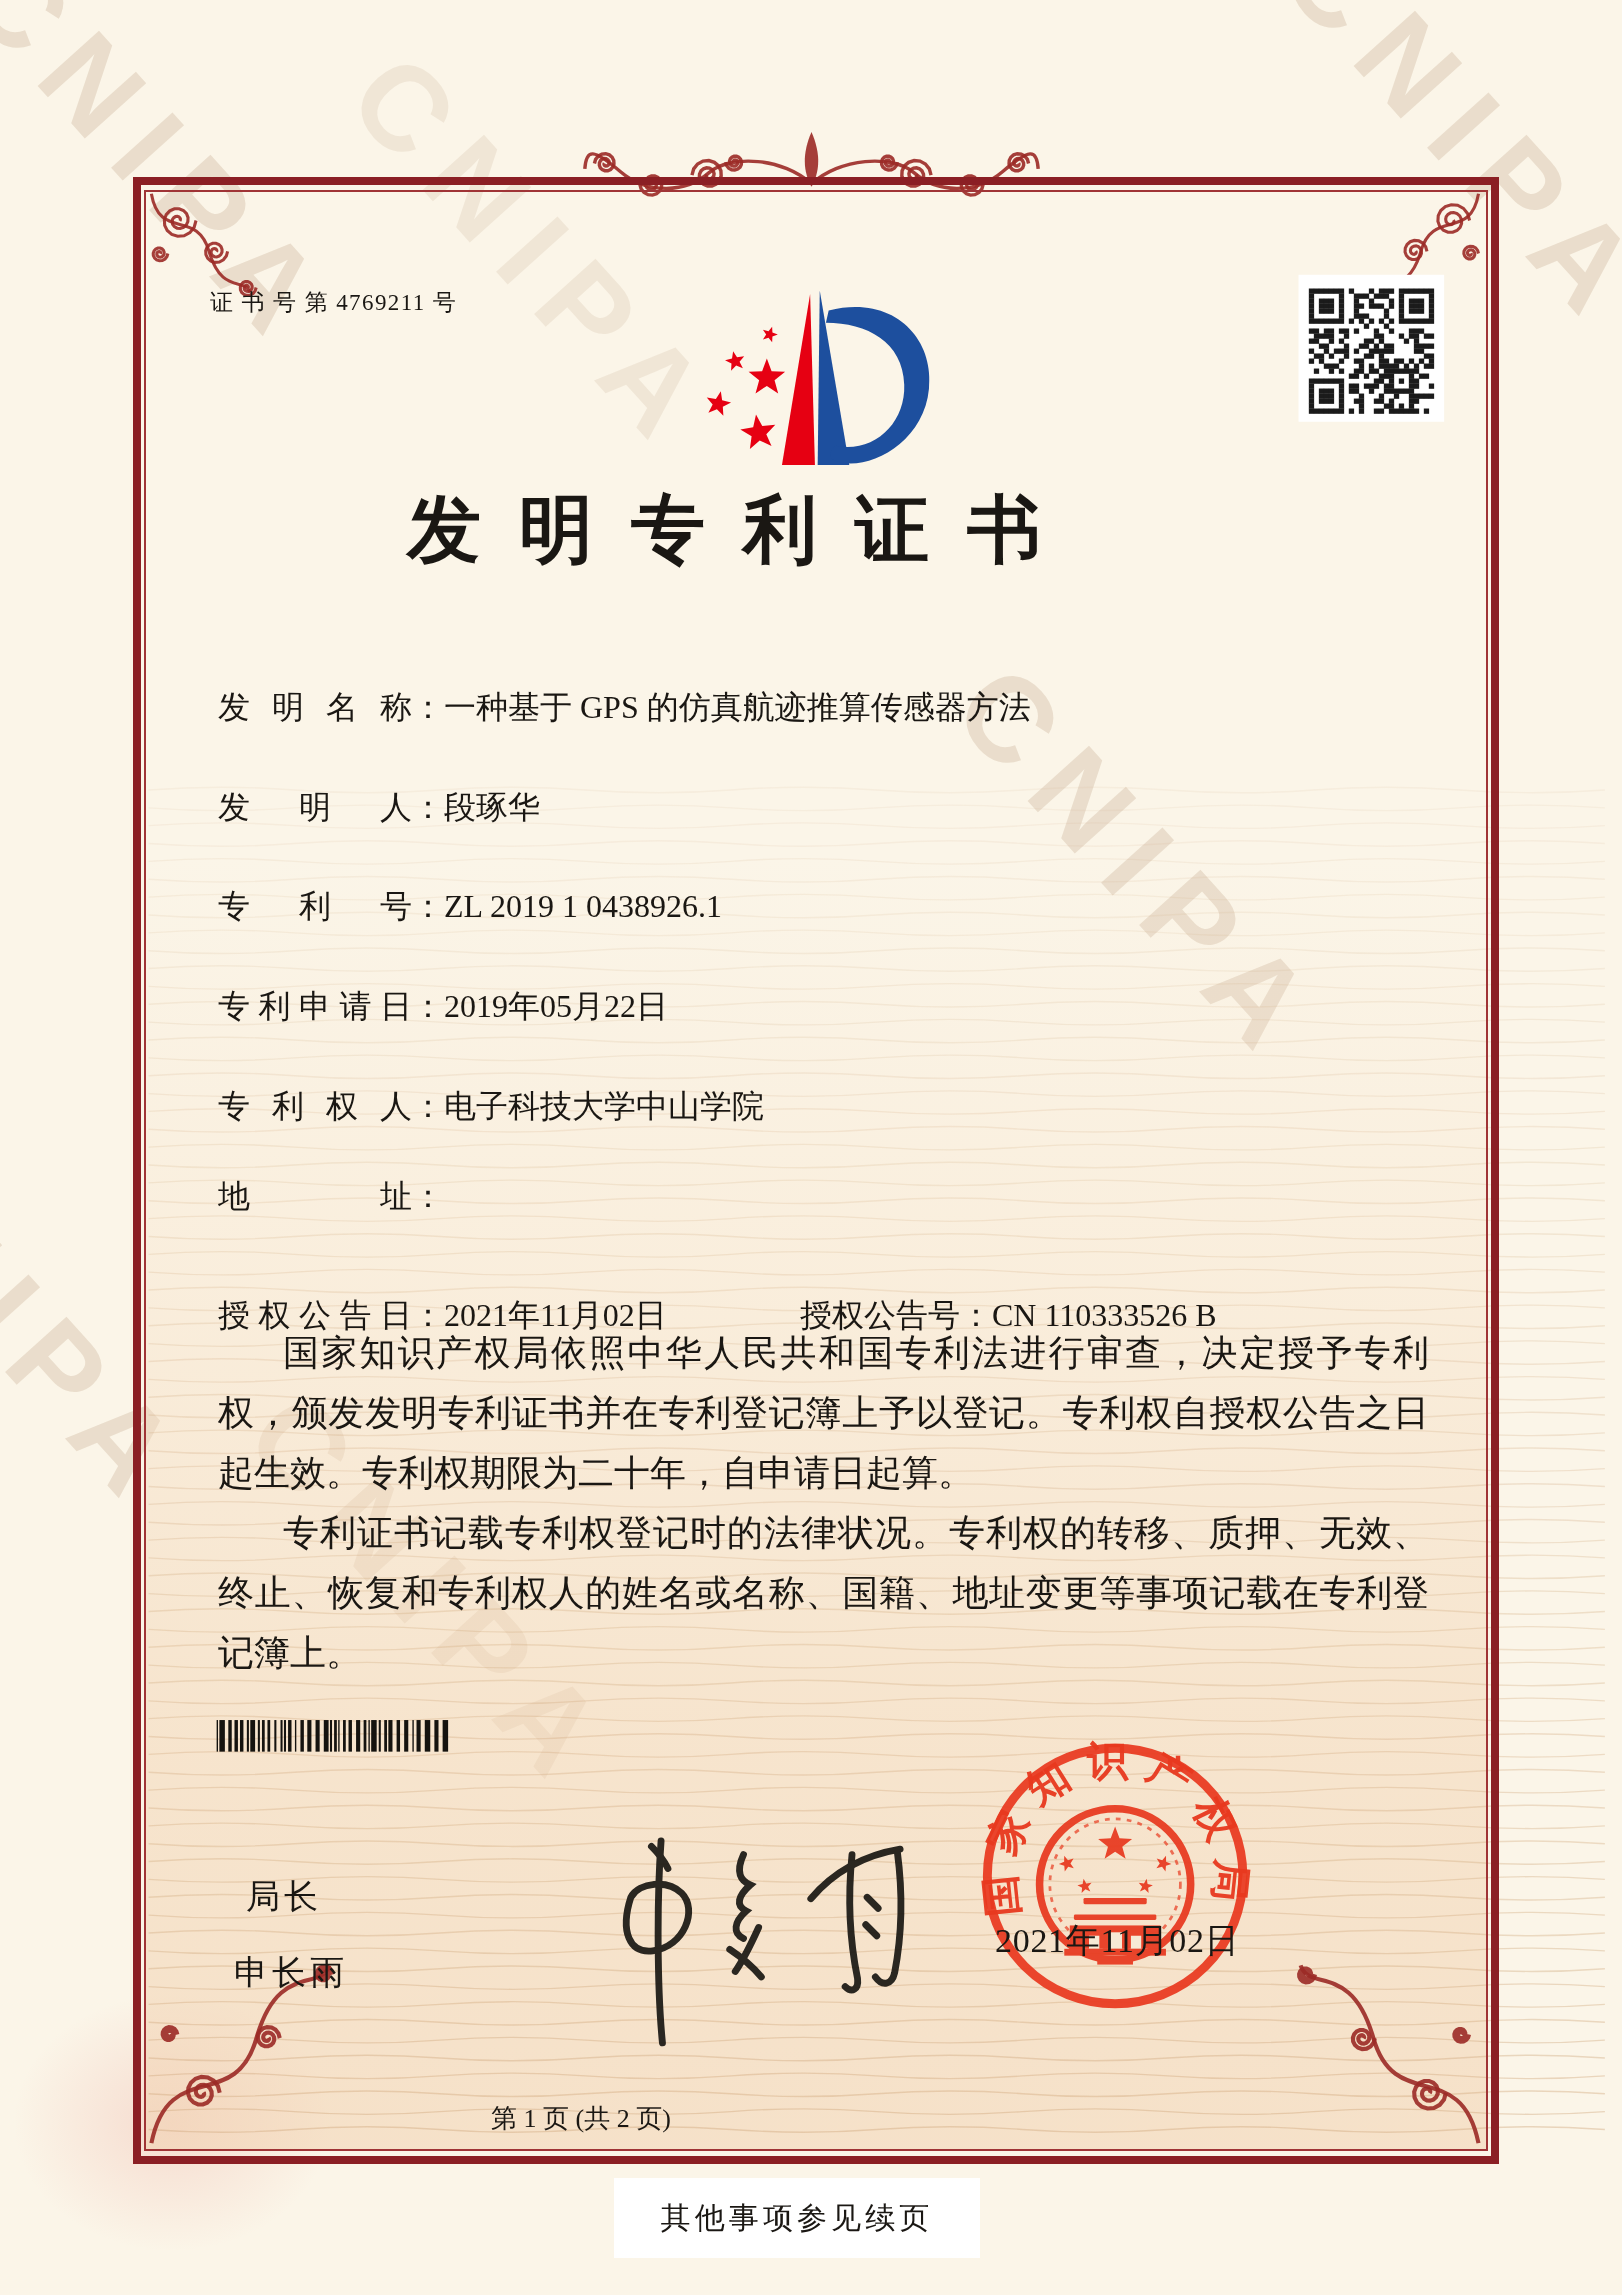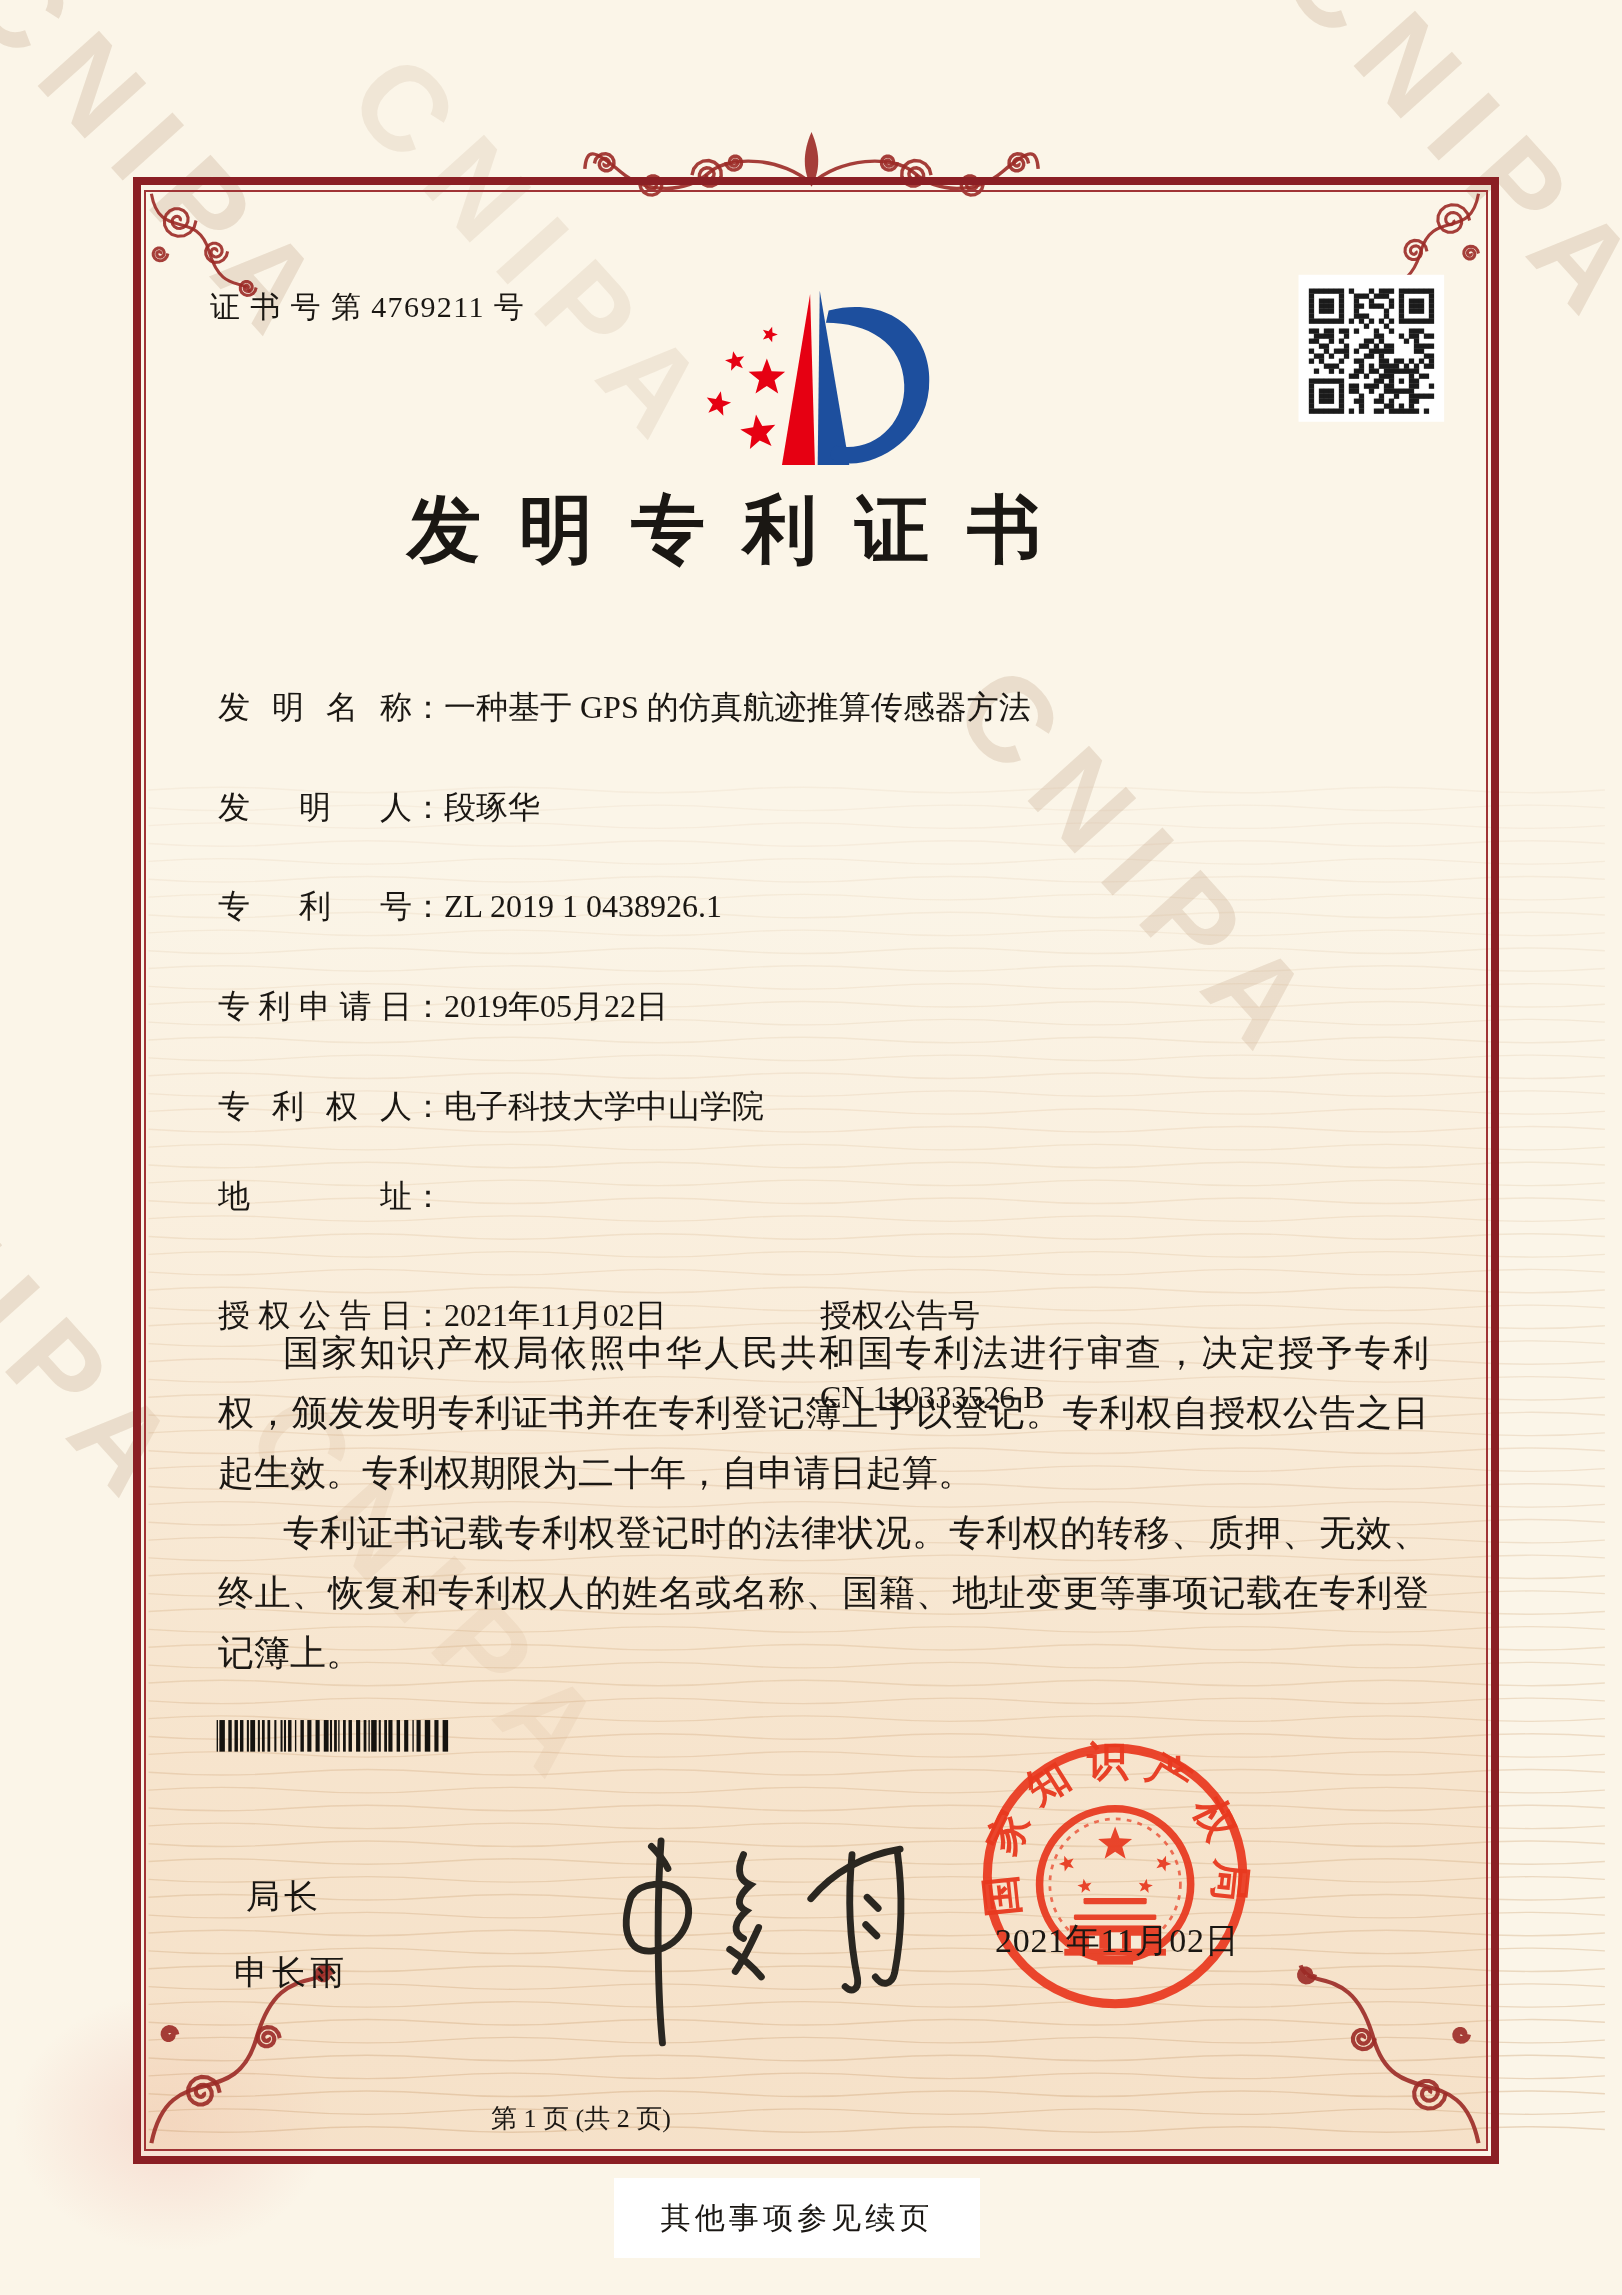--- a/index.html
+++ b/index.html
@@ -39,31 +39,31 @@
   .frame-outer{
     position:absolute;left:133px;top:177px;right:124px;bottom:131px;
     border:8.2px solid #8b1f24;z-index:4;pointer-events:none;
   }
   .frame-inner{
     position:absolute;left:144px;top:190px;right:135px;bottom:144px;
     border:2.1px solid #a03436;z-index:4;pointer-events:none;
   }
   
   .txt{position:absolute;z-index:6;}
-  .cert-no{left:210px;top:287px;font-size:30px;letter-spacing:1.4px;}
+  .cert-no{left:210px;top:287px;font-size:23px;letter-spacing:1.4px;}
   .main-title{
     left:0;top:481px;width:1448px;text-align:center;
     font-size:74px;font-weight:700;letter-spacing:38px;padding-left:38px;
     box-sizing:border-box;
   }
   .row{left:218px;font-size:32px;line-height:41px;display:flex;align-items:flex-start;}
   .row .lbl{display:inline-block;width:194px;text-align:justify;text-align-last:justify;}
   .row .colon{display:inline-block;width:32px;}
   .row .val{white-space:pre-line;}
-  .row.row-b{left:820px;flex-direction:column;}
+  .row.row-b{left:800px;}
   .row.row-b .lbl{width:auto;text-align-last:auto;}
   .body-text{
     left:218px;top:1323px;width:1211px;font-size:36px;line-height:60px;
     text-align:justify;
   }
   .body-text p{margin:0;text-indent:65px;}
   .sig-title{left:246px;top:1874px;font-size:34px;letter-spacing:4.1px;}
   .sig-name{left:234px;top:1950px;font-size:34px;letter-spacing:4.1px;}
   .seal-date{left:995px;top:1918px;font-size:34px;letter-spacing:0.7px;z-index:7;}
   .page-num{left:491px;top:2101px;width:412px;text-align:left;font-size:26px;}

